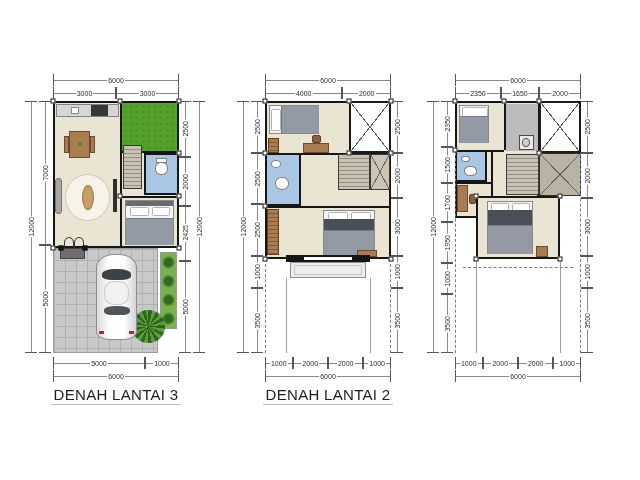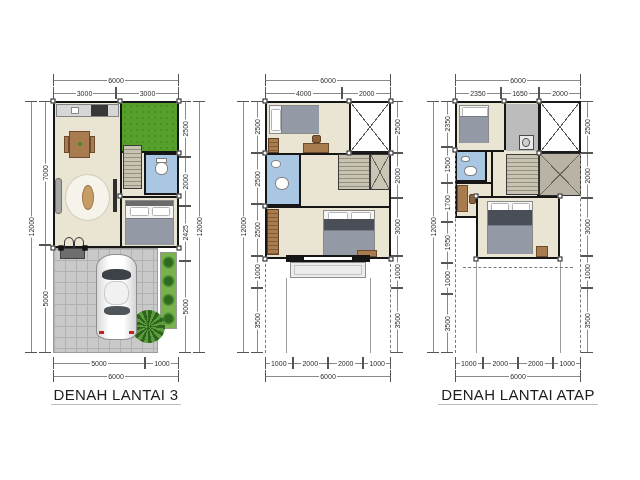--- a/index.html
+++ b/index.html
@@ -298,20 +298,23 @@
     <div class="post" style="left:0%;top:0%;"></div>
     <div class="post" style="left:66.7%;top:0%;"></div>
     <div class="post" style="left:100%;top:0%;"></div>
     <div class="post" style="left:0%;top:20.8%;"></div>
     <div class="post" style="left:66.7%;top:20.8%;"></div>
     <div class="post" style="left:100%;top:20.8%;"></div>
     <div class="post" style="left:0%;top:41.7%;"></div>
     <div class="post" style="left:0%;top:62.5%;"></div>
     <div class="post" style="left:100%;top:62.5%;"></div>
   </div>
+  <div class="title">
+      <span>DENAH LANTAI 2</span>
+    </div>
 </div>
 
 <div class="plan" id="p3" style="left:427px;width:168px;">
   <div class="dimh" style="left:28px;top:0;width:126px;">
       <div class="seg" style="flex-grow: 6000;">
         <span class="lbl">6000</span>
       </div>
     </div>
   <div class="dimh" style="left:28px;top:13px;width:126px;">
       <div class="seg" style="flex-grow: 2350;">
@@ -425,16 +428,13 @@
     <div class="post" style="left:0%;top:0%;"></div>
     <div class="post" style="left:39.2%;top:0%;"></div>
     <div class="post" style="left:66.7%;top:0%;"></div>
     <div class="post" style="left:0%;top:19.6%;"></div>
     <div class="post" style="left:66.7%;top:20.8%;"></div>
     <div class="post" style="left:16.7%;top:37.5%;"></div>
     <div class="post" style="left:83.3%;top:37.5%;"></div>
     <div class="post" style="left:16.7%;top:62.5%;"></div>
     <div class="post" style="left:83.3%;top:62.5%;"></div>
   </div>
-  <div class="title">
-      <span>DENAH LANTAI ATAP</span>
-    </div>
 </div>
 
 </body></html>

